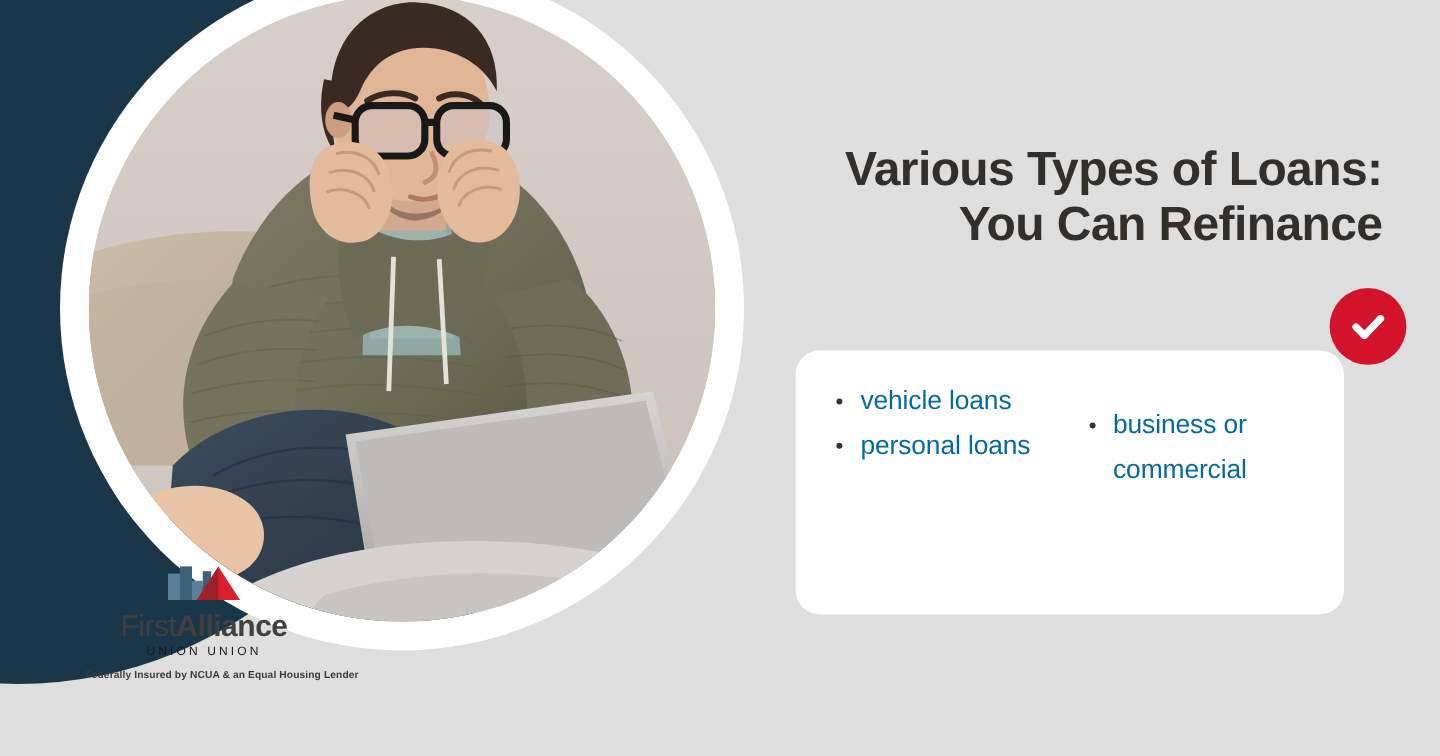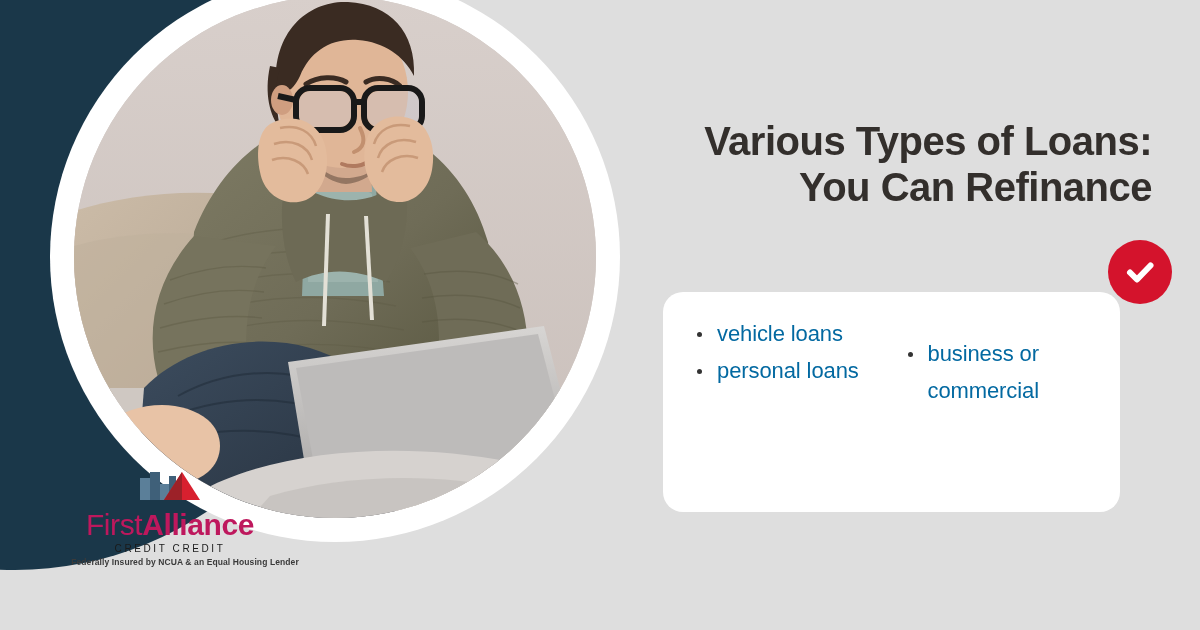--- a/index.html
+++ b/index.html
@@ -48,23 +48,23 @@
     left: 55px; top: 470px;
     width: 230px;
     text-align: center;
   }
   .logo-mark {
     width: 64px; height: 34px;
     margin: 0 auto 6px auto;
     display: block;
   }
   .logo-word {
-    font-size: 30px;
+    font-size: 25px;
     letter-spacing: -0.4px;
-    color: #be185d;
+    color: #404040;
     line-height: 1;
     white-space: nowrap;
   }
   .logo-word .thin { font-weight: 400; }
   .logo-word .bold { font-weight: 700; }
   .logo-sub {
     font-size: 10px;
     letter-spacing: 2.6px;
     color: #1a1a1a;
     margin-top: 3px;
@@ -277,21 +277,21 @@
       <rect x="2" y="8" width="10" height="22" fill="#5b7f99"></rect>
       <rect x="12" y="2" width="10" height="28" fill="#3f6079"></rect>
       <rect x="22" y="14" width="9" height="16" fill="#5b7f99"></rect>
       <rect x="31" y="6" width="7" height="24" fill="#3f6079"></rect>
       <polygon points="44,2 62,30 26,30" fill="#d8202f"></polygon>
       <polygon points="44,2 44,30 26,30" fill="#9c2128"></polygon>
     </svg>
     <div class="logo-word">
       <span class="thin">First</span><span class="bold">Alliance</span>
     </div>
-    <div class="logo-sub">CREDIT CREDIT</div>
+    <div class="logo-sub">UNION UNION</div>
   </div>
 
   <div class="logo-disclaimer">Federally Insured by NCUA &amp; an Equal Housing Lender</div>
 
   <div class="headline">
     <span>Various Types of Loans:</span>
     <span>You Can Refinance</span>
   </div>
 
   <div class="check-badge">

